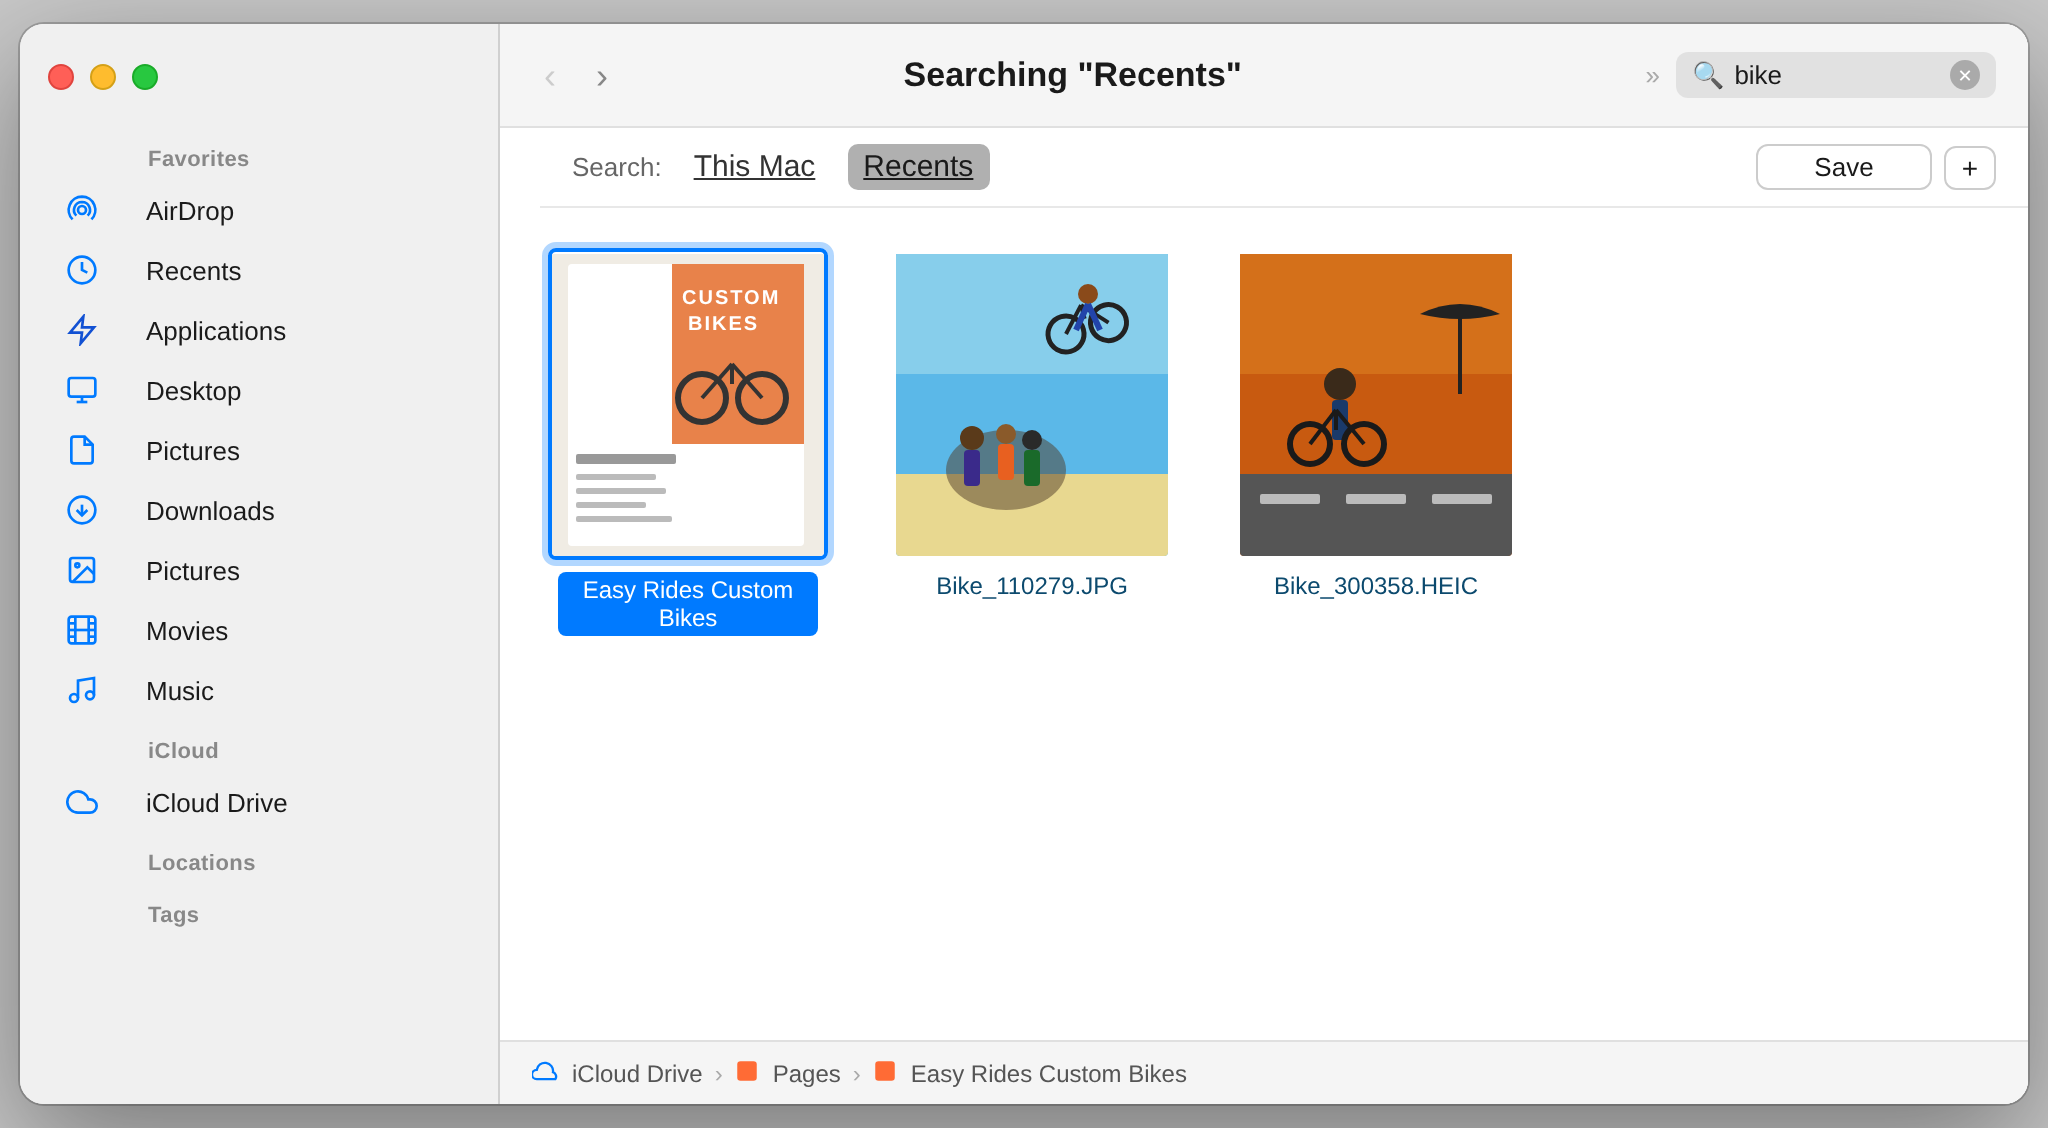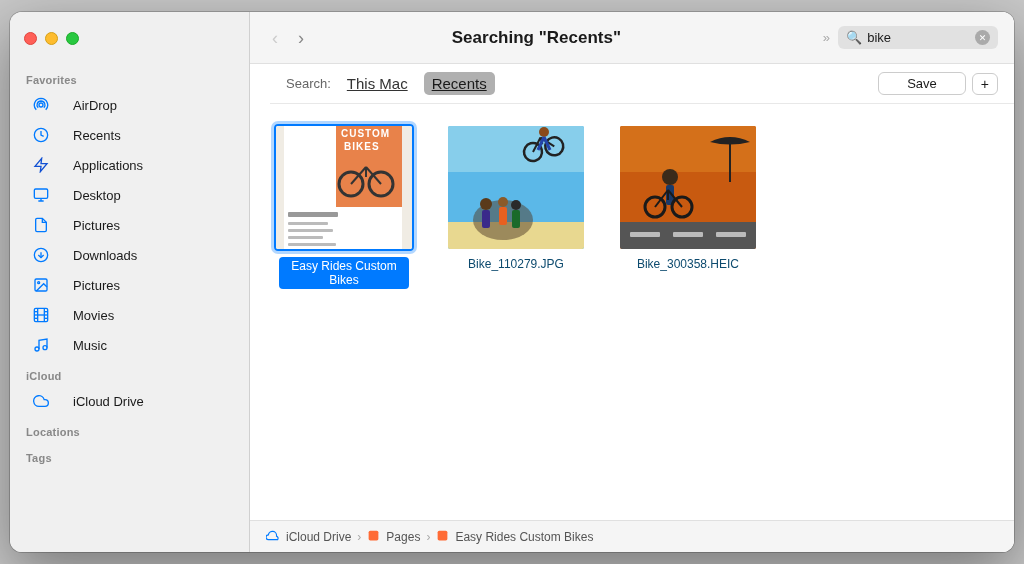--- a/index.html
+++ b/index.html
@@ -56,20 +56,21 @@
     .traffic-minimize { background: #febc2e; border: 1px solid #d4a017; }
     .traffic-maximize { background: #28c840; border: 1px solid #1aab29; }
 
     .sidebar-section-label {
       font-size: 11px;
       font-weight: 600;
       color: #888;
       padding: 10px 16px 4px 16px;
       letter-spacing: 0.02em;
       text-transform: none;
+      margin-left: 48px;
     }
 
     .sidebar-item {
       display: flex;
       align-items: center;
       padding: 5px 16px;
       gap: 23px;
       border-radius: 6px;
       margin: 1px 6px;
       cursor: pointer;
@@ -254,21 +255,21 @@
       display: flex;
       flex-direction: column;
       align-items: center;
       gap: 6px;
       cursor: pointer;
       max-width: 140px;
     }
 
     .file-thumb {
       width: 140px;
-      height: 127px;
+      height: 156px;
       border-radius: 4px;
       overflow: hidden;
       border: 2px solid transparent;
       display: flex;
       align-items: center;
       justify-content: center;
       position: relative;
     }
 
     .file-item.selected .file-thumb {

